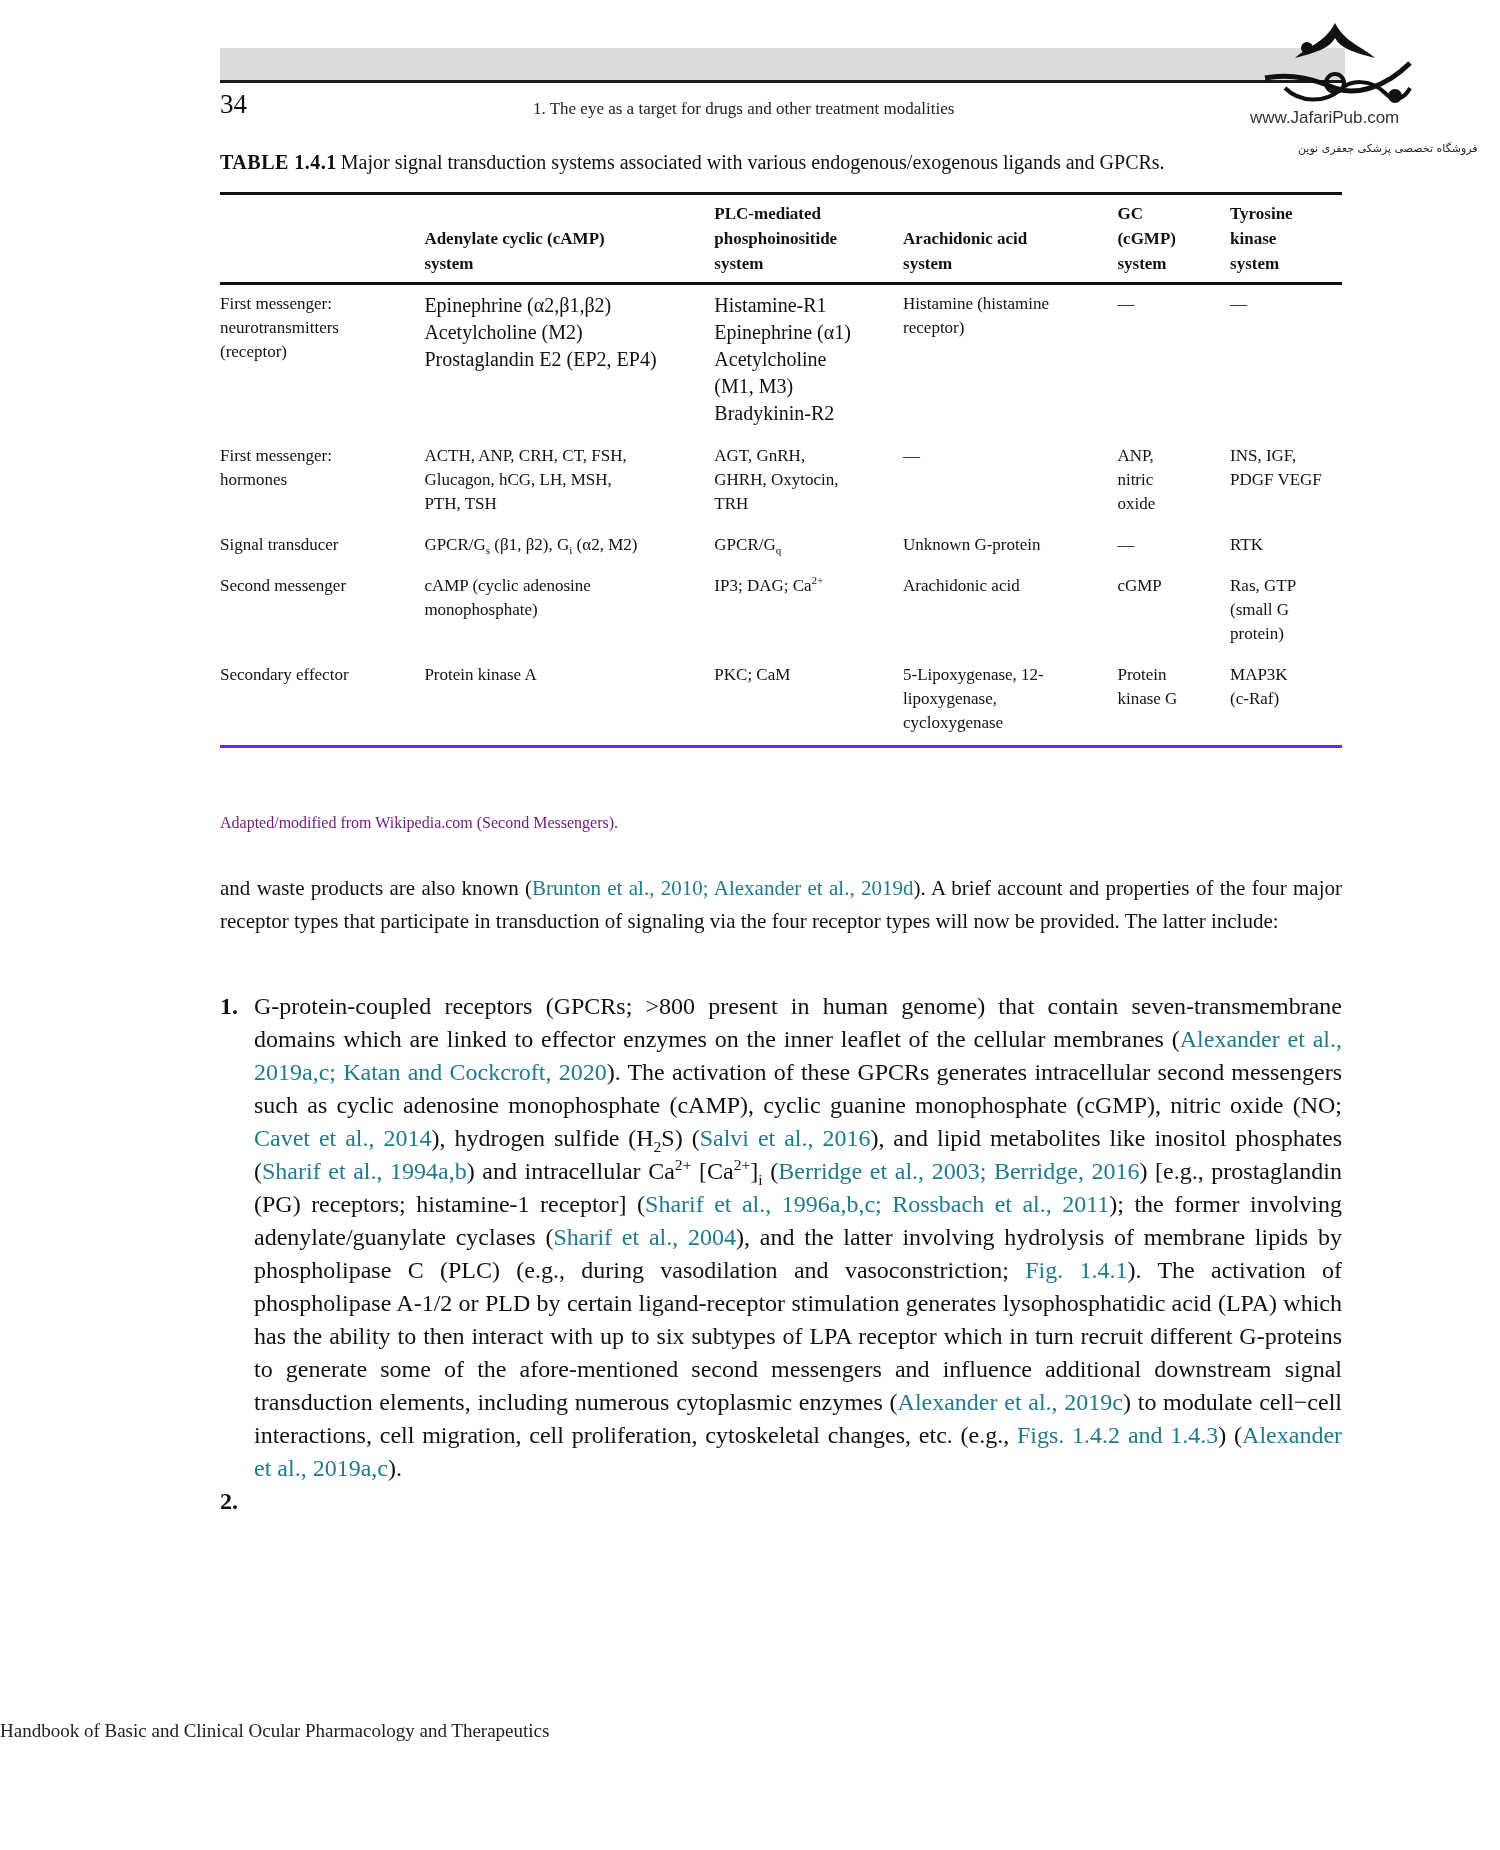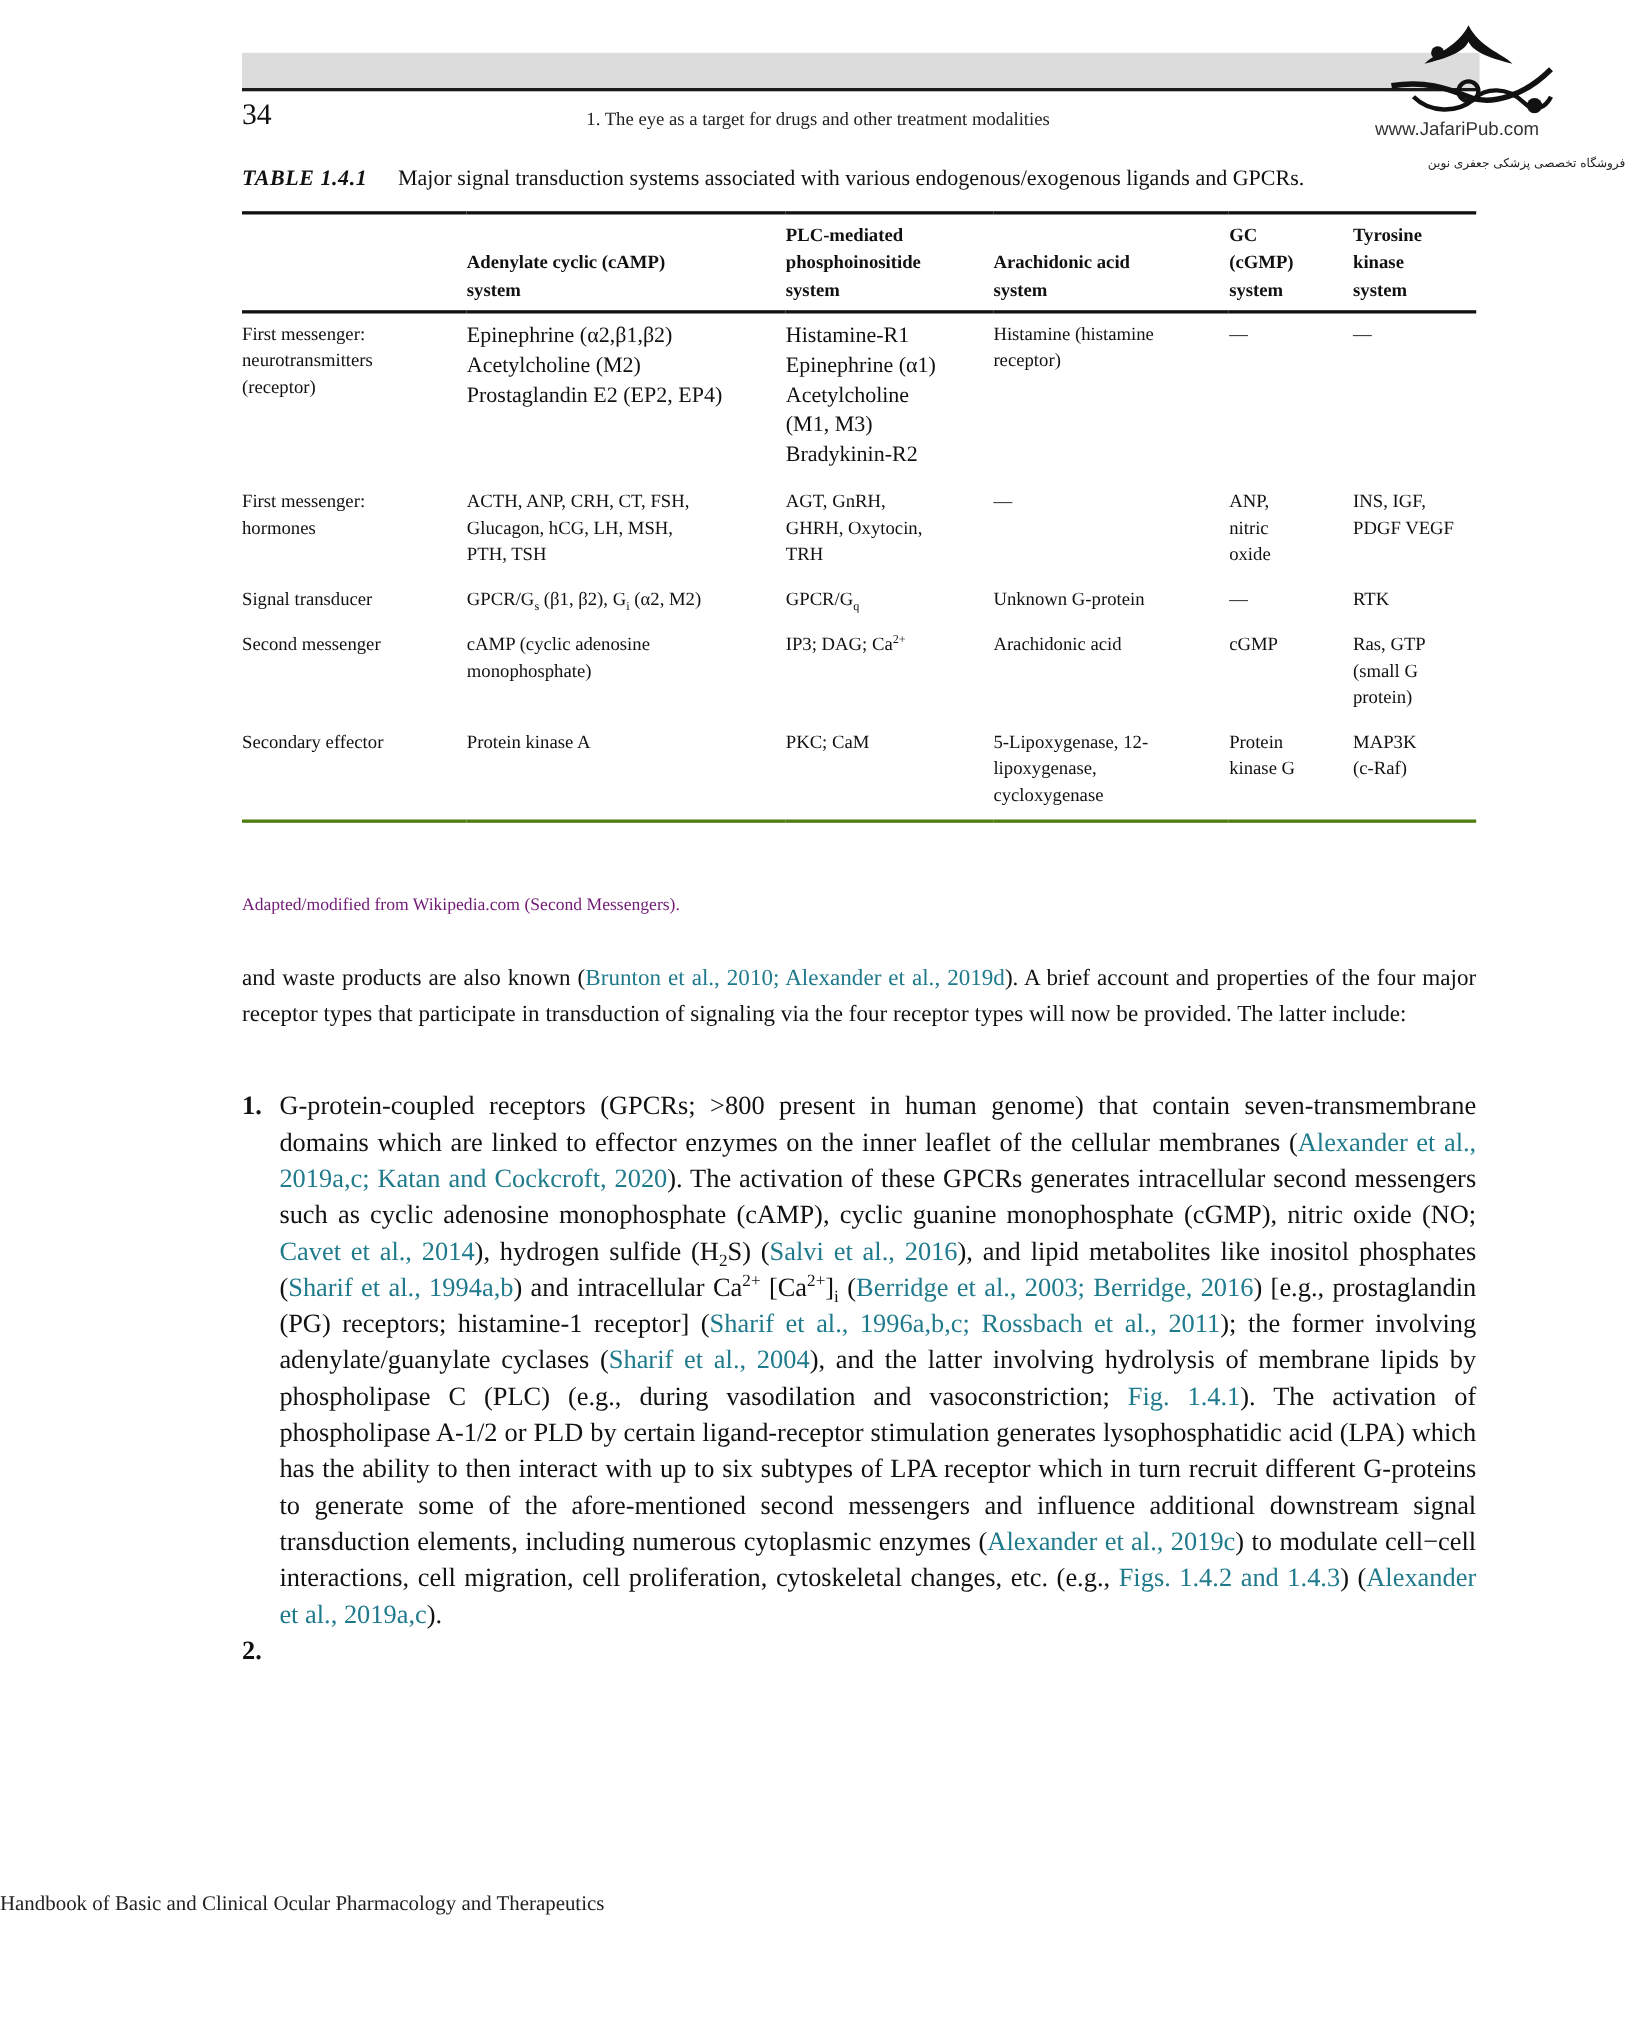--- a/index.html
+++ b/index.html
@@ -12,26 +12,26 @@
   .running-head { position: absolute; left: 533px; top: 99px; font-size: 17px; line-height: 20px; color: #222; }
 
   .logo { position: absolute; left: 1245px; top: 18px; width: 180px; height: 115px; }
   .logo svg { position: absolute; left: 0; top: 0; }
   .logo-url { position: absolute; left: 1250px; top: 108px; font-family: "Liberation Sans", "DejaVu Sans", sans-serif;
               font-size: 17px; color: #333; }
   .logo-tagline { position: absolute; left: 1298px; top: 142px; font-family: "DejaVu Sans", sans-serif;
                   font-size: 11px; color: #222; direction: rtl; white-space: nowrap; }
 
   .table-caption { position: absolute; left: 220px; top: 150px; font-size: 20px; line-height: 24px; white-space: nowrap; }
-  .table-caption .label { font-weight: bold; letter-spacing: 0.5px; margin-right: 28px; font-style: italic; }
+  .table-caption .label { font-weight: bold; letter-spacing: 0.5px; margin-right: 4px; }
 
   .data-table { position: absolute; left: 220px; top: 192px; width: 1122px; border-collapse: collapse;
                 font-size: 17px; line-height: 24px; }
   .data-table thead tr { border-top: 3px solid #111; border-bottom: 3px solid #111; }
-  .data-table tbody tr:last-child { border-bottom: 3px solid #4d7c0f; }
+  .data-table tbody tr:last-child { border-bottom: 3px solid #6d28d9; }
   .data-table th { font-weight: bold; text-align: left; vertical-align: bottom; padding: 6px 6px 6px 0; font-size: 17px; line-height: 25px; }
   .data-table td { text-align: left; vertical-align: top; padding: 7px 6px 10px 0; }
   .data-table td.big { font-size: 20px; line-height: 27px; margin-left: 35px; }
   .col0 { width: 204px; } .col1 { width: 296px; } .col2 { width: 187px; } .col3 { width: 216px; }
   .col4 { width: 110px; } .col5 { width: 109px; }
   .data-table td div { white-space: pre-line; }
 
   .source-note { position: absolute; left: 220px; top: 814px; font-size: 16px; color: #701a75; }
 
   .body { position: absolute; left: 220px; width: 1122px; font-size: 21px; line-height: 33px; color: #111; }

